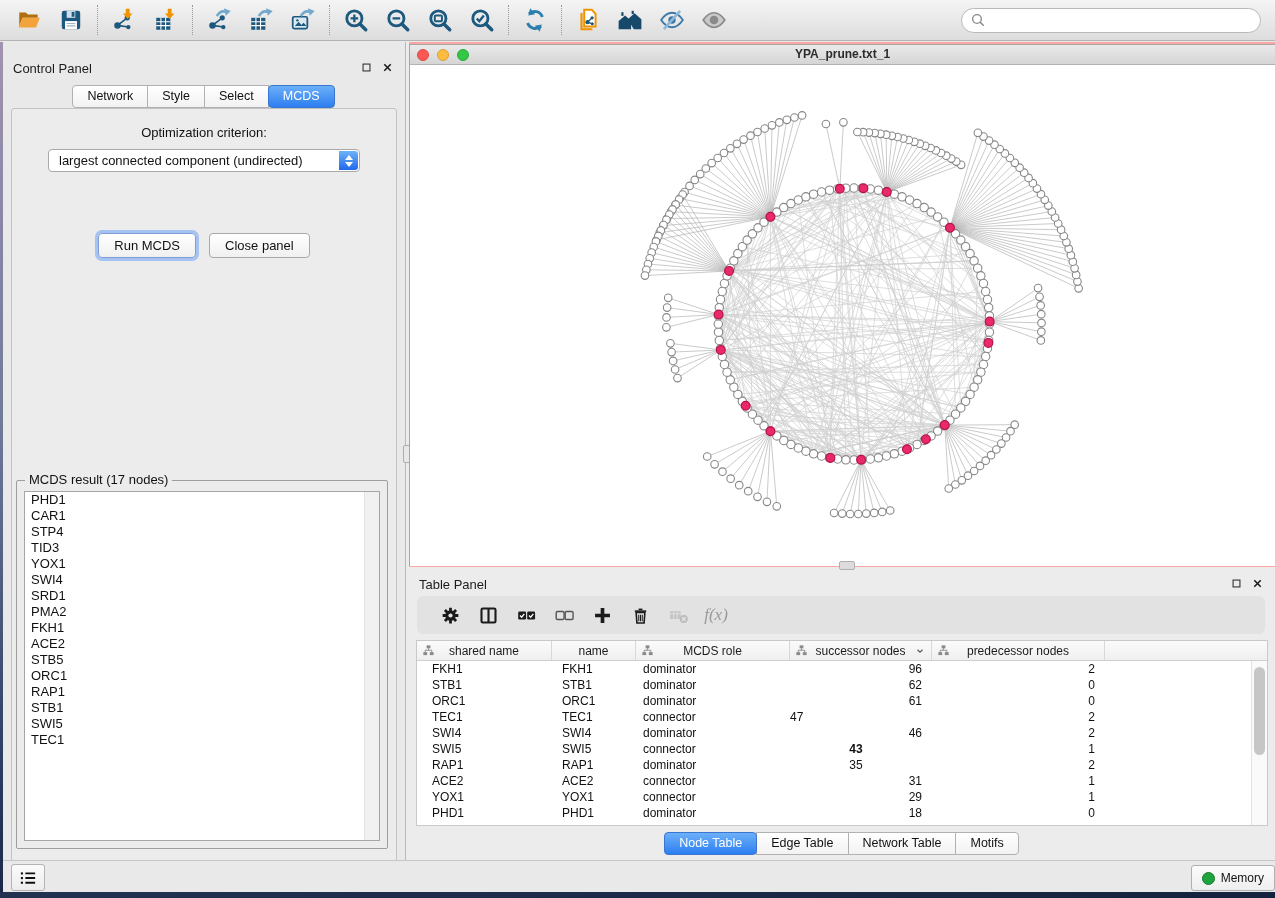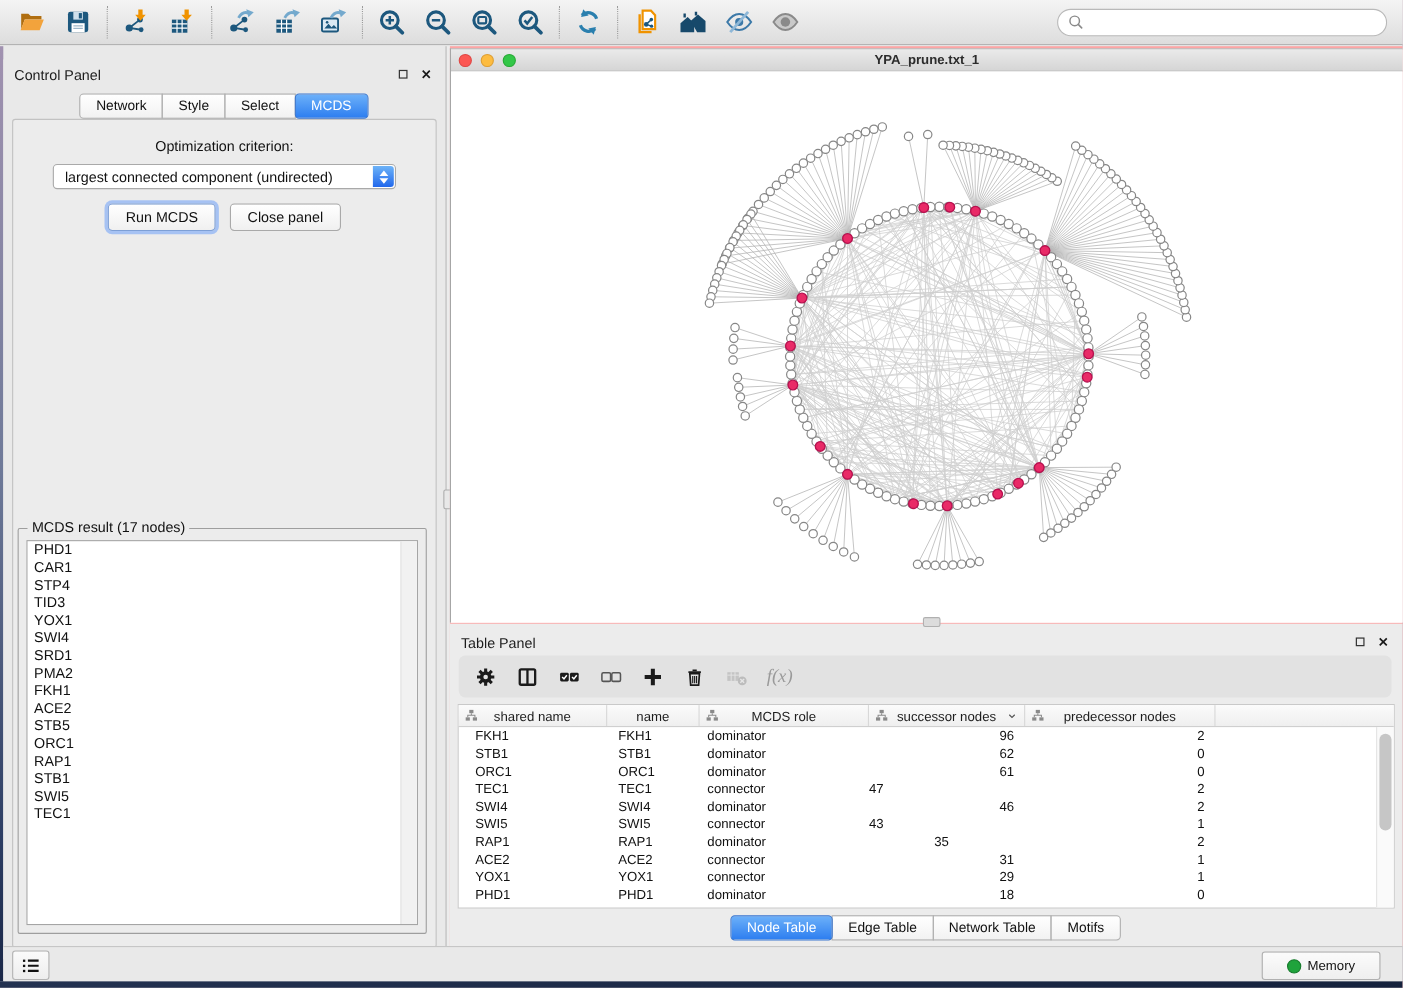--- a/index.html
+++ b/index.html
@@ -37,21 +37,21 @@
   .selectwrap{margin:9px auto 0;width:312px;height:23px;position:relative;background:#fff;
        border:1px solid #a9a9a9;border-radius:4px;box-sizing:border-box;}
   .selectwrap .val{position:absolute;left:10px;top:3px;font-size:13px;color:#111;white-space:nowrap;}
   .stepper{position:absolute;right:1px;top:1px;bottom:1px;width:19px;border-radius:0 3px 3px 0;
        background:linear-gradient(#6db3f8,#2168ec);display:flex;flex-direction:column;align-items:center;justify-content:center;gap:2px;}
   .stepper i{width:0;height:0;border-left:4px solid transparent;border-right:4px solid transparent;}
   .stepper .up{border-bottom:5px solid #fff;}
   .stepper .dn{border-top:5px solid #fff;}
   .btnrow{margin-top:13px;display:flex;justify-content:center;gap:13px;}
   .macbtn{height:23px;padding:0 15px;font-size:13px;color:#111;background:linear-gradient(#ffffff,#f0f0f0);
-       border:1px solid #a9a9a9;border-radius:4px;display:flex;align-items:center;}
+       border:1px solid #a9a9a9;border-radius:4px;display:flex;align-items:center;margin-top:48px;}
   .macbtn.focus{box-shadow:0 0 0 3px rgba(110,160,250,.55);border-color:#7d9fd6;}
   .groupbox{position:absolute;left:4px;right:8px;top:371px;bottom:12px;border:1px solid #9e9e9e;border-radius:2px;}
   .legend{position:absolute;top:-9px;left:8px;background:#ececec;padding:0 4px;font-size:13px;color:#111;}
   .listbox{position:absolute;left:7px;right:7px;top:10px;bottom:7px;background:#fff;border:1px solid #a5a5a5;overflow:hidden;}
   .listbox .item{font-size:13px;line-height:16px;padding-left:6px;color:#111;}
   .listtrack{position:absolute;right:0;top:0;bottom:0;width:14px;background:#f1f1f1;border-left:1px solid #e2e2e2;}
 
   
   .vsplit{position:absolute;left:405px;top:42px;width:4px;height:818px;background:#ececec;border-left:1px solid #b8b8b8;}
   .vsplit .handle{position:absolute;left:-3px;top:403px;width:9px;height:16px;background:#e8e8e8;border:1px solid #adadad;border-radius:2px;}
@@ -68,39 +68,39 @@
   .l-yel{background:#fdbc40;border:1px solid #de9f34;}
   .l-grn{background:#33c748;border:1px solid #27aa35;}
   .nettitle{text-align:center;font-size:12px;font-weight:bold;color:#2c2c2c;line-height:19px;}
   .netcanvas{position:absolute;left:0;right:0;top:20px;bottom:0;background:#fff;}
   .netcanvas svg{display:block;width:100%;height:100%;}
 
   
   .tpanel{position:absolute;left:0;right:0;top:528px;bottom:0;background:#ececec;}
   .ttoolbar{position:absolute;left:8px;right:10px;top:26px;height:38px;background:#e2e2e2;border-radius:6px;
        display:flex;align-items:center;padding-left:14px;gap:0;box-sizing:border-box;}
-  .titem{width:38px;display:flex;align-items:center;justify-content:flex-start;}
+  .titem{width:38px;display:flex;align-items:center;justify-content:center;}
   .fx{font-family:"Liberation Serif","DejaVu Serif",serif;font-style:italic;font-size:17px;color:#9a9a9a;}
   .tablewrap{position:absolute;left:7px;right:7px;top:70px;height:186px;background:#fff;border:1px solid #c9c9c9;box-sizing:border-box;}
   .thead{display:flex;height:20px;background:linear-gradient(#fbfbfb,#efefef);border-bottom:1px solid #cfcfcf;box-sizing:border-box;}
   .th{position:relative;border-right:1px solid #d8d8d8;font-size:12px;color:#1c1c1c;display:flex;align-items:center;justify-content:center;box-sizing:border-box;}
   .th .typeicon{position:absolute;left:5px;top:3px;}
   .th .sort{position:absolute;right:6px;top:5px;}
   .trow{display:flex;height:16px;}
   .td{font-size:12px;color:#111;box-sizing:border-box;white-space:nowrap;overflow:hidden;line-height:16px;}
   .vtrack{position:absolute;right:0;top:20px;bottom:0;width:15px;background:#fafafa;border-left:1px solid #e3e3e3;}
   .vthumb{position:absolute;left:2px;right:2px;top:6px;height:88px;background:#c6c6c6;border-radius:6px;}
   .bottabs{position:absolute;left:0;right:0;top:262px;display:flex;justify-content:center;}
 
   
   .statusbar{position:absolute;left:3px;right:0;top:860px;height:32px;background:#e9e9e9;border-top:1px solid #c6c6c6;box-sizing:border-box;}
   .sq-btn{position:absolute;left:8px;top:3px;width:32px;height:25px;background:linear-gradient(#fbfbfb,#ededed);
        border:1px solid #b4b4b4;border-radius:3px;display:flex;align-items:center;justify-content:center;}
-  .membtn{position:absolute;right:20px;top:4px;height:24px;background:linear-gradient(#fbfbfb,#efefef);
-       border:1px solid #b0b0b0;border-radius:3px;display:flex;align-items:center;gap:6px;padding:0 22px;font-size:12px;color:#111;}
+  .membtn{position:absolute;right:0;top:4px;height:24px;background:linear-gradient(#fbfbfb,#efefef);
+       border:1px solid #b0b0b0;border-radius:3px;display:flex;align-items:center;gap:6px;padding:0 10px;font-size:12px;color:#111;}
   .memdot{width:11px;height:11px;border-radius:50%;background:#1fa33c;border:1px solid #157a2b;}
 </style>
 </head>
 <body>
 
 <div class="app">
 
   <div class="toolbar" id="main-toolbar">
       <div class="tbtn">
         <span>
@@ -1231,21 +1231,21 @@
               <div class="td" style="width: 135px; padding-left: 15px;">SWI4</div>
               <div class="td" style="width: 84px; padding-left: 10px;">SWI4</div>
               <div class="td" style="width: 154px; padding-left: 7px;">dominator</div>
               <div class="td" style="width: 142px; text-align: right; padding-right: 10px;">46</div>
               <div class="td" style="width: 173px; text-align: right; padding-right: 10px;">2</div>
             </div>
             <div class="trow">
               <div class="td" style="width: 135px; padding-left: 15px;">SWI5</div>
               <div class="td" style="width: 84px; padding-left: 10px;">SWI5</div>
               <div class="td" style="width: 154px; padding-left: 7px;">connector</div>
-              <div class="td" style="width: 142px; text-align: left; padding-right: 10px;">43</div>
+              <div class="td" style="width: 142px; text-align: center; padding-right: 10px; font-weight: bold;">43</div>
               <div class="td" style="width: 173px; text-align: right; padding-right: 10px;">1</div>
             </div>
             <div class="trow">
               <div class="td" style="width: 135px; padding-left: 15px;">RAP1</div>
               <div class="td" style="width: 84px; padding-left: 10px;">RAP1</div>
               <div class="td" style="width: 154px; padding-left: 7px;">dominator</div>
               <div class="td" style="width: 142px; text-align: center; padding-right: 10px;">35</div>
               <div class="td" style="width: 173px; text-align: right; padding-right: 10px;">2</div>
             </div>
             <div class="trow">

